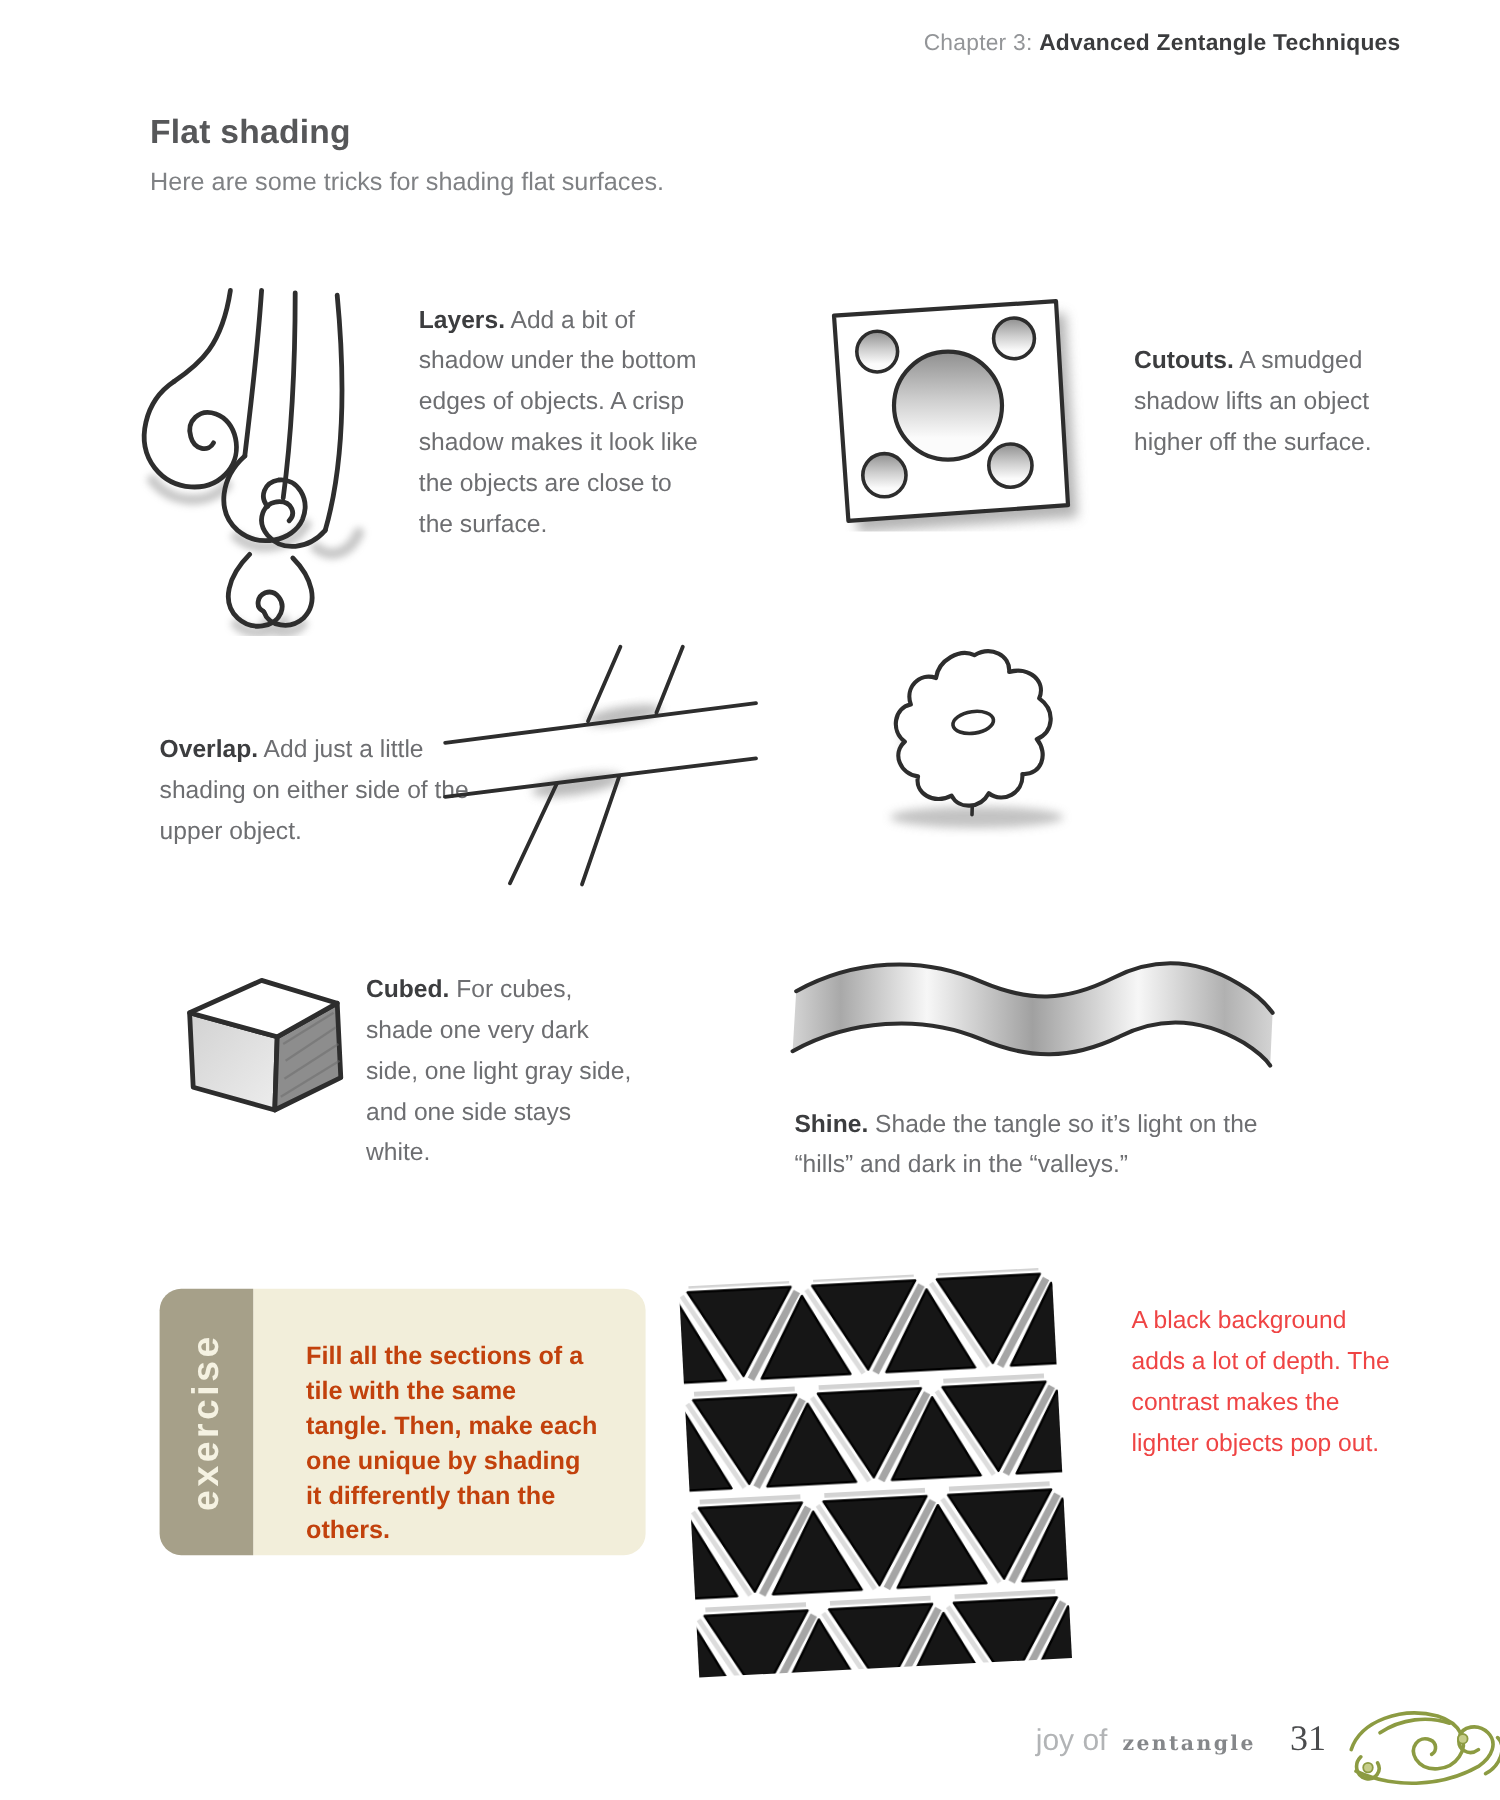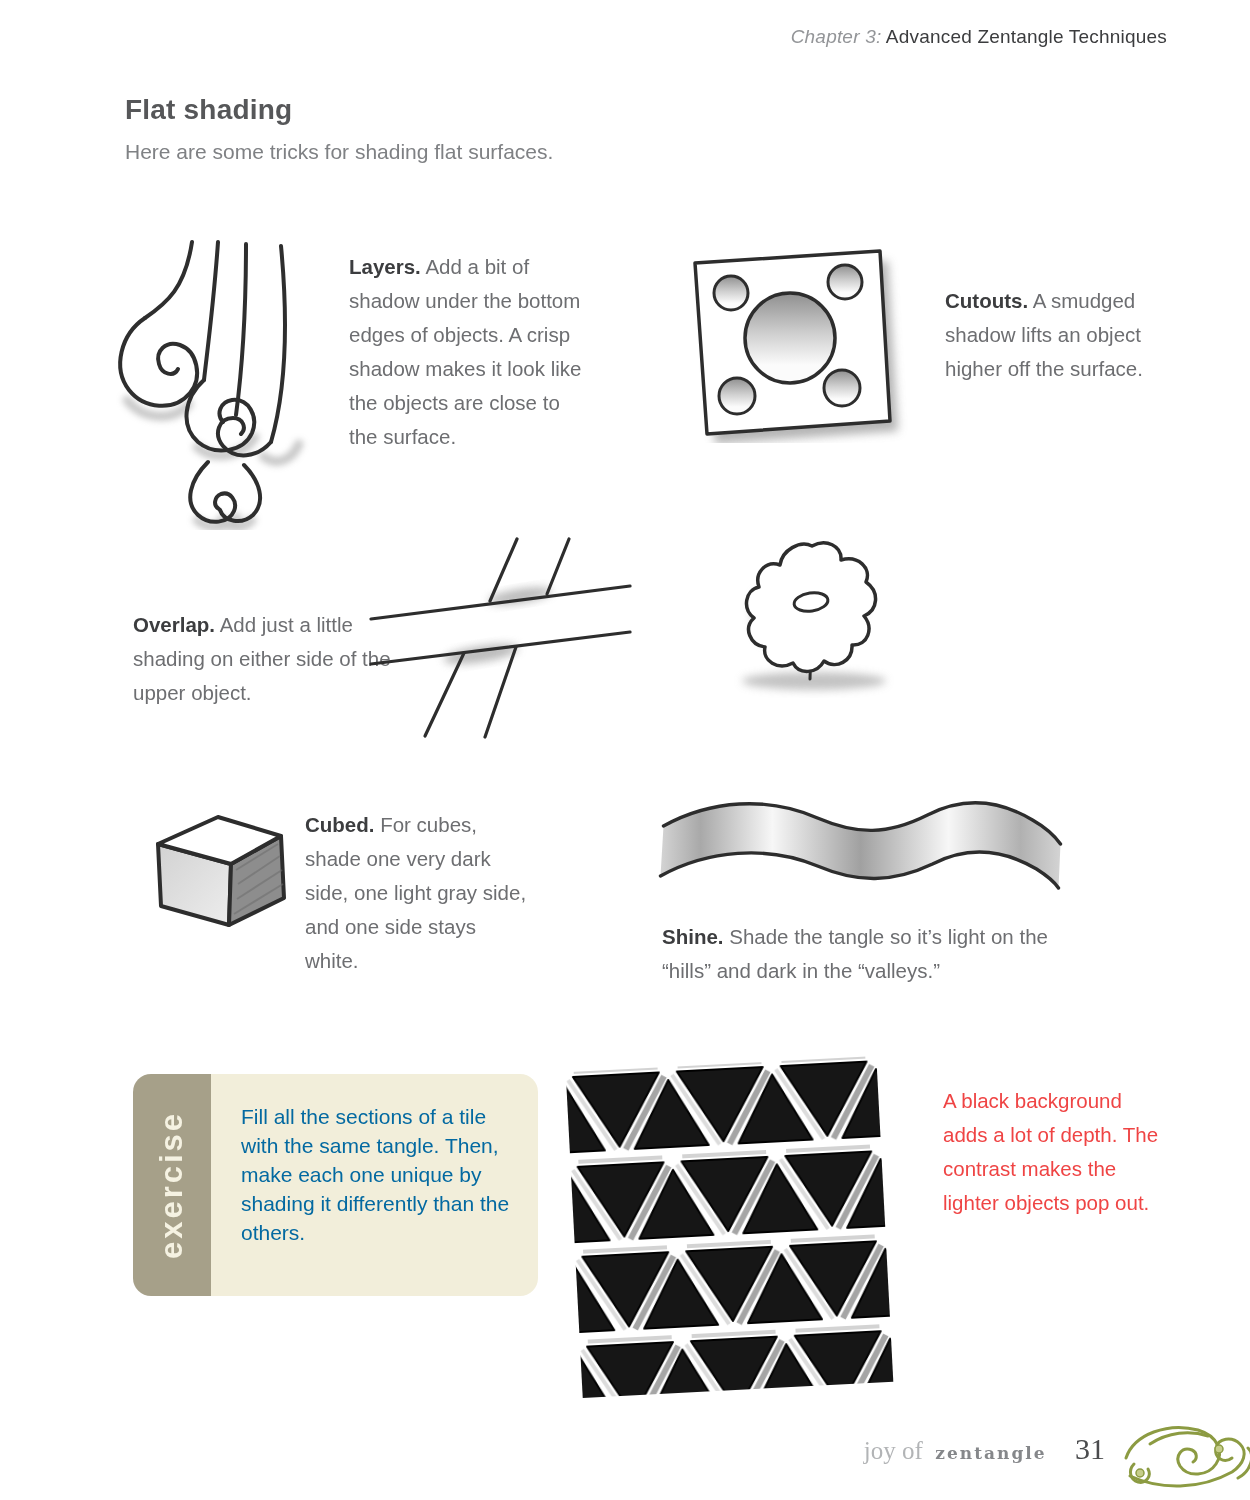--- a/index.html
+++ b/index.html
@@ -2,22 +2,22 @@
 <html><head>
 <meta charset="utf-8">
 <style>
   html,body{margin:0;padding:0;background:#ffffff;}
   .page{
     position:relative;width:1250px;height:1500px;background:#ffffff;overflow:hidden;
     font-family:"Liberation Sans", sans-serif;color:#6d6e71;
   }
   
   .chapter-header{position:absolute;top:26px;right:83px;font-size:19px;letter-spacing:.2px;white-space:nowrap;}
-  .chapter-prefix{color:#939598;font-weight:400;font-style:italic;}
-  .chapter-title{color:#3b3c3e;font-weight:400;}
+  .chapter-prefix{color:#939598;font-weight:400;}
+  .chapter-title{color:#3b3c3e;font-weight:700;}
   
   .page-title{position:absolute;left:125px;top:94px;font-size:28px;font-weight:700;color:#565759;letter-spacing:.2px;text-align:right;}
   .page-subtitle{position:absolute;left:125px;top:140px;font-size:21px;color:#7f8184;}
   
   .tip{position:absolute;font-size:20.5px;line-height:34px;color:#6d6e71;margin:0;}
   .tip .tip-label{font-weight:700;color:#3c3d3f;}
   .tip-layers{left:349px;top:250px;width:235px;}
   .tip-cutouts{left:945px;top:284px;width:238px;}
   .tip-overlap{left:133px;top:608px;width:268px;}
   .tip-ground{left:902px;top:542px;width:238px;}
@@ -34,24 +34,24 @@
   .illus-ribbon{left:653px;top:780px;}
   .illus-tangle{left:572px;top:1062px;transform:rotate(-3deg);}
   
   .exercise-box{position:absolute;left:133px;top:1074px;width:405px;height:222px;display:flex;border-radius:18px;}
   .exercise-tab{position:relative;width:78px;background:#a6a089;border-radius:18px 0 0 18px;flex:0 0 78px;}
   .exercise-tab-label{
     position:absolute;left:50%;top:50%;transform:translate(-50%,-50%) rotate(-90deg);
     color:#f5f2e2;font-weight:700;font-size:31px;letter-spacing:3px;white-space:nowrap;
   }
   .exercise-body{flex:1;background:#f2eeda;border-radius:0 18px 18px 0;padding:24px 20px 0 26px;}
-  .exercise-text{margin:4px;font-size:21px;line-height:29px;font-weight:400;color:#0369a1;}
+  .exercise-text{margin:18px;font-size:21px;line-height:29px;font-weight:700;color:#c2410c;}
   
   .footer{position:absolute;top:1432px;right:145px;white-space:nowrap;}
-  .footer-joyof{font-family:Liberation Serif, serif;font-size:25px;color:#b2b4b6;}
+  .footer-joyof{font-family:Liberation Sans, sans-serif;font-size:25px;color:#b2b4b6;}
   .footer-zentangle{font-family:"DejaVu Serif", serif;font-size:17px;font-weight:700;letter-spacing:2px;color:#85878a;margin-left:8px;}
   .footer-page{font-family:"Liberation Serif", serif;font-size:30px;color:#4a4b4d;margin-left:24px;text-align:right;}
   .footer-ornament{position:absolute;top:1406px;right:0px;}
 </style>
 </head>
 <body>
 
 <div class="page">
 
   <div class="chapter-header">

